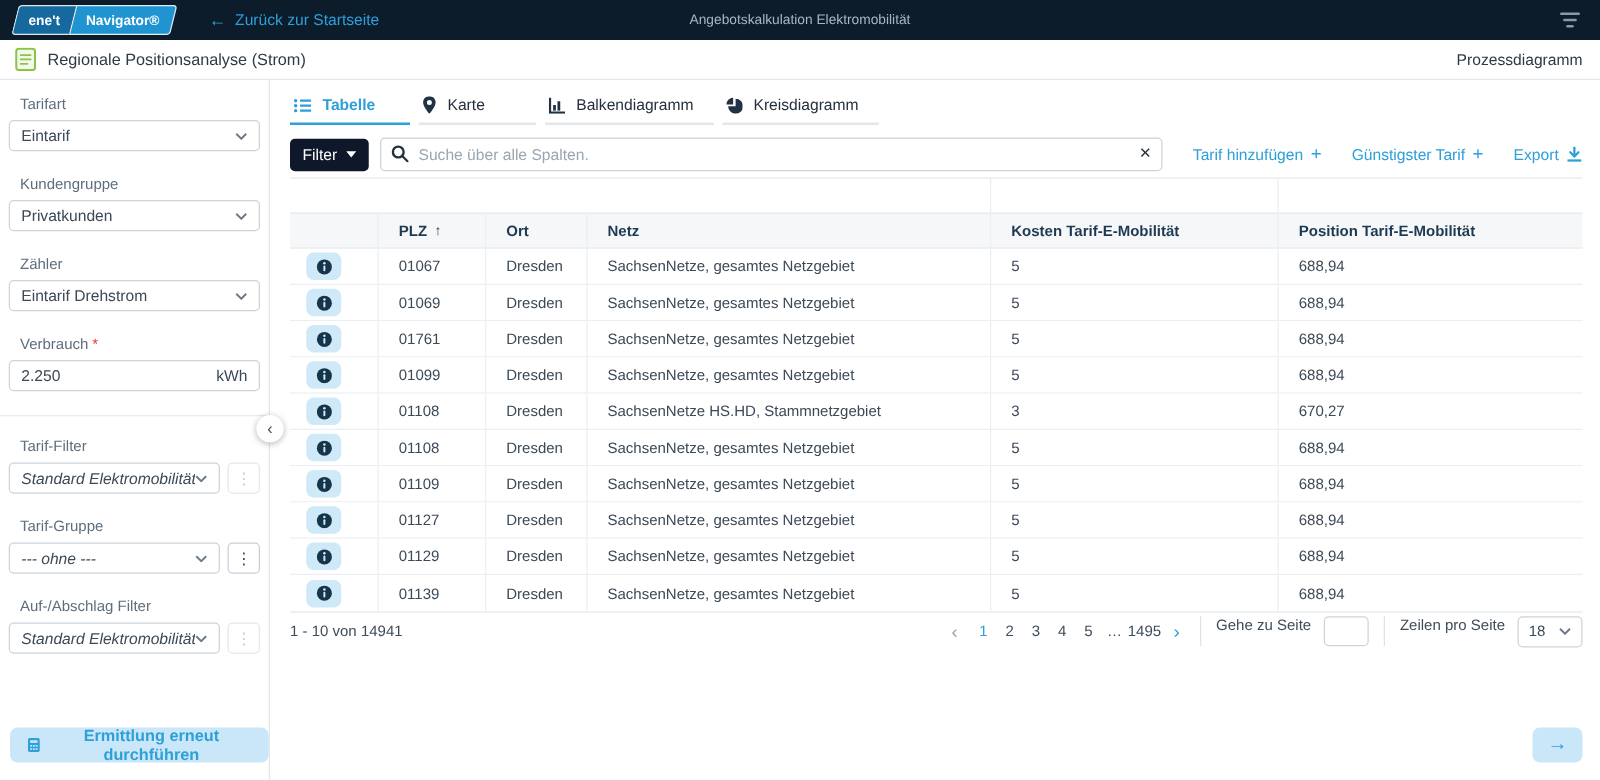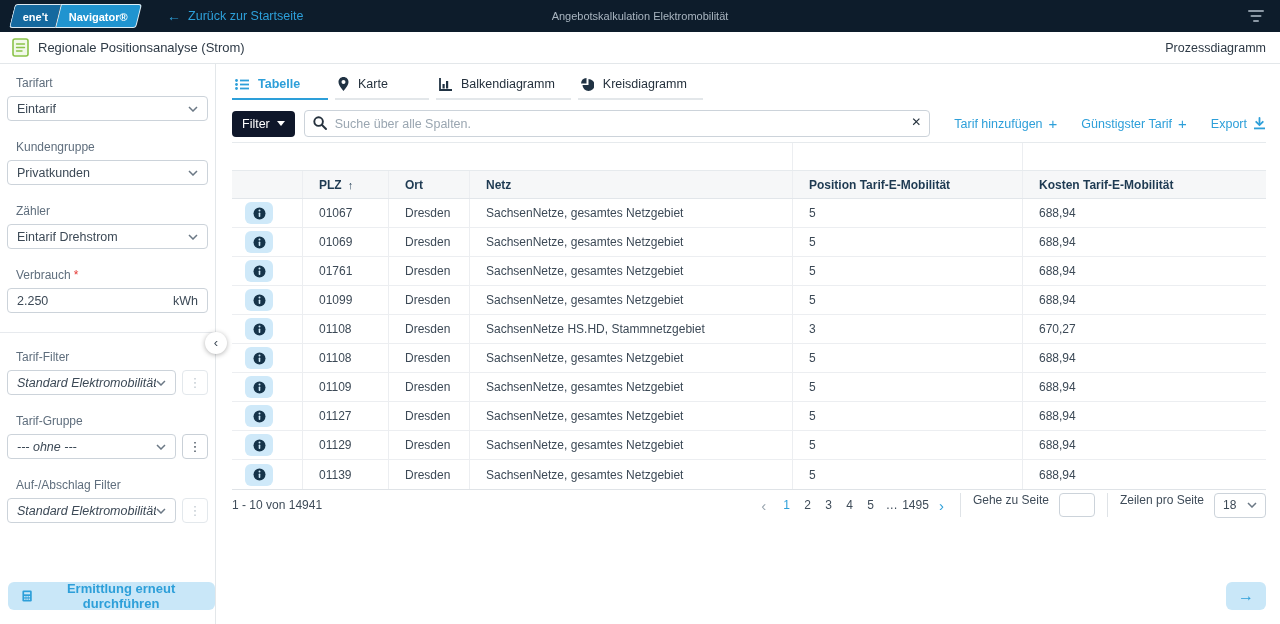--- a/index.html
+++ b/index.html
@@ -341,22 +341,22 @@
           <div class="gcell"></div>
       </div>
       <div class="trow thead">
         <div class="cell"></div>
         <div class="cell">
           <span>PLZ</span>
           <span class="sort-arrow">↑</span>
         </div>
         <div class="cell">Ort</div>
         <div class="cell">Netz</div>
+        <div class="cell">Kosten Tarif-E-Mobilität</div>
         <div class="cell">Position Tarif-E-Mobilität</div>
-        <div class="cell">Kosten Tarif-E-Mobilität</div>
       </div>
       <div>
       <div class="trow data-row">
         <div class="cell info-cell">
           <button class="info-btn">
             <svg width="13" height="13" viewBox="0 0 13 13">
               <circle cx="6.5" cy="6.5" r="6" fill="#16344a"></circle>
               <circle cx="6.5" cy="3.6" r="1" fill="#cfe9f9"></circle>
               <rect x="5.7" y="5.4" width="1.6" height="4.6" rx="0.8" fill="#cfe9f9"></rect>
             </svg>

